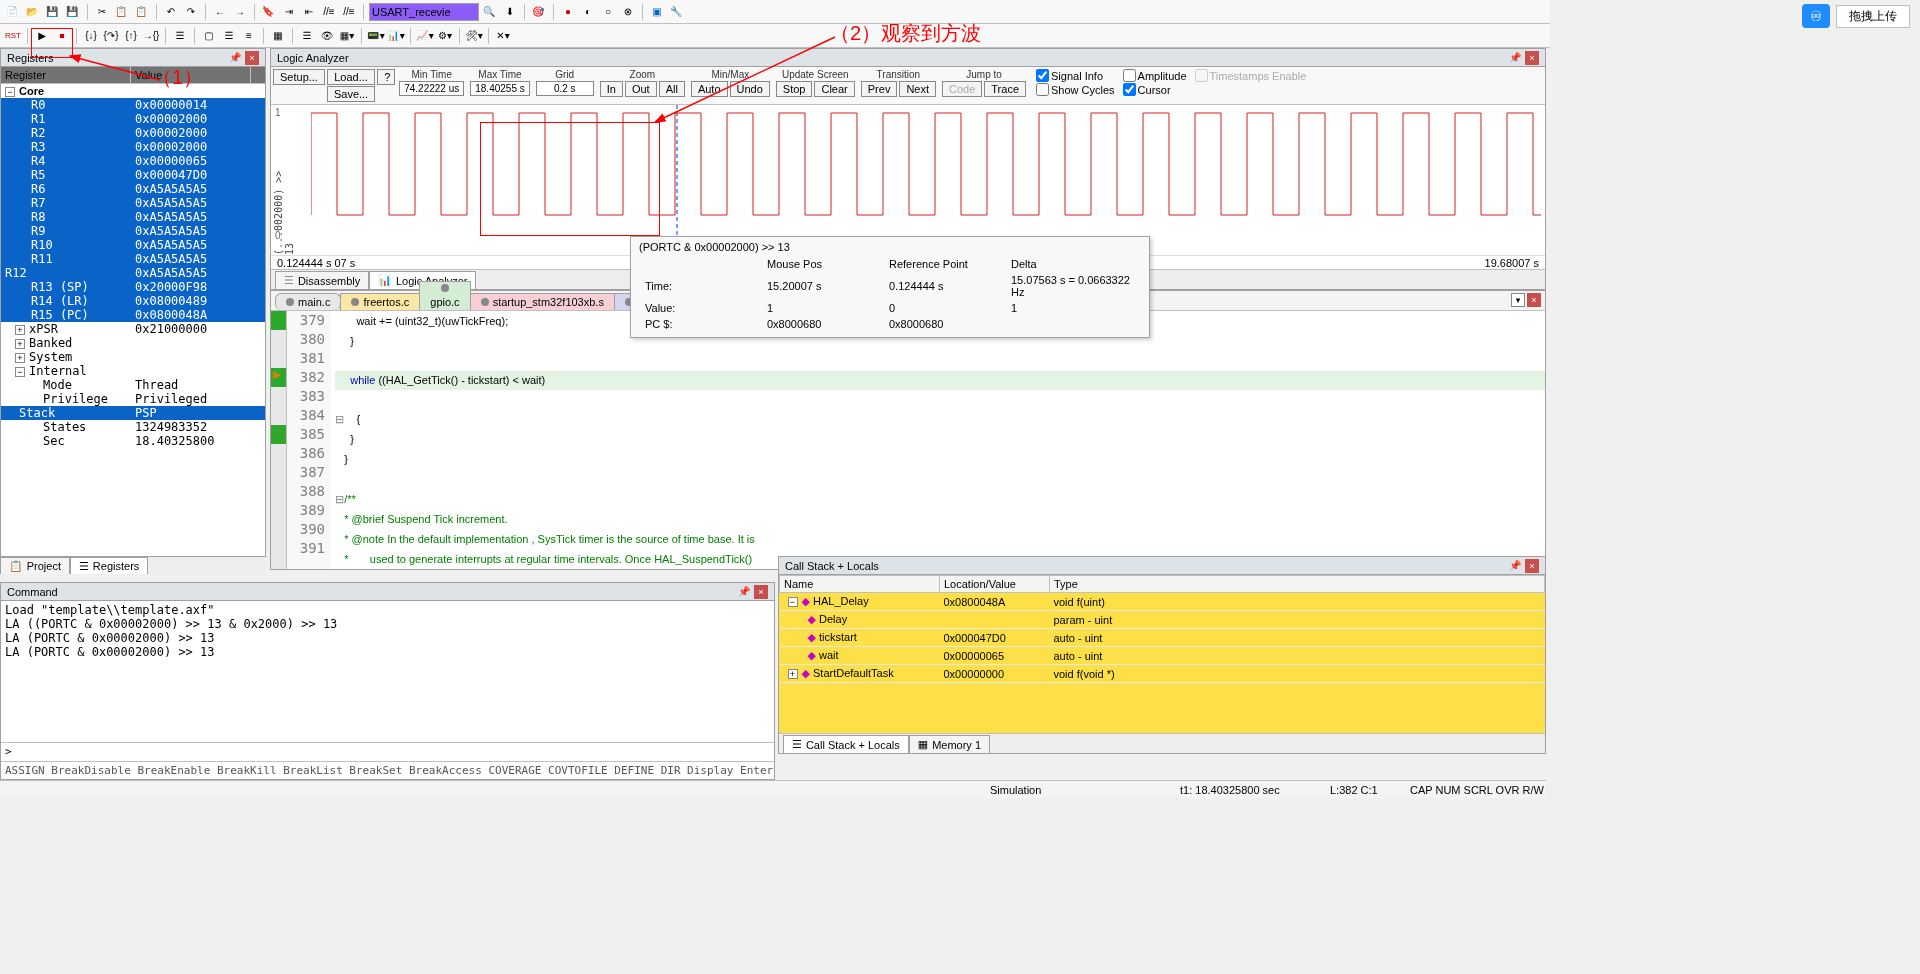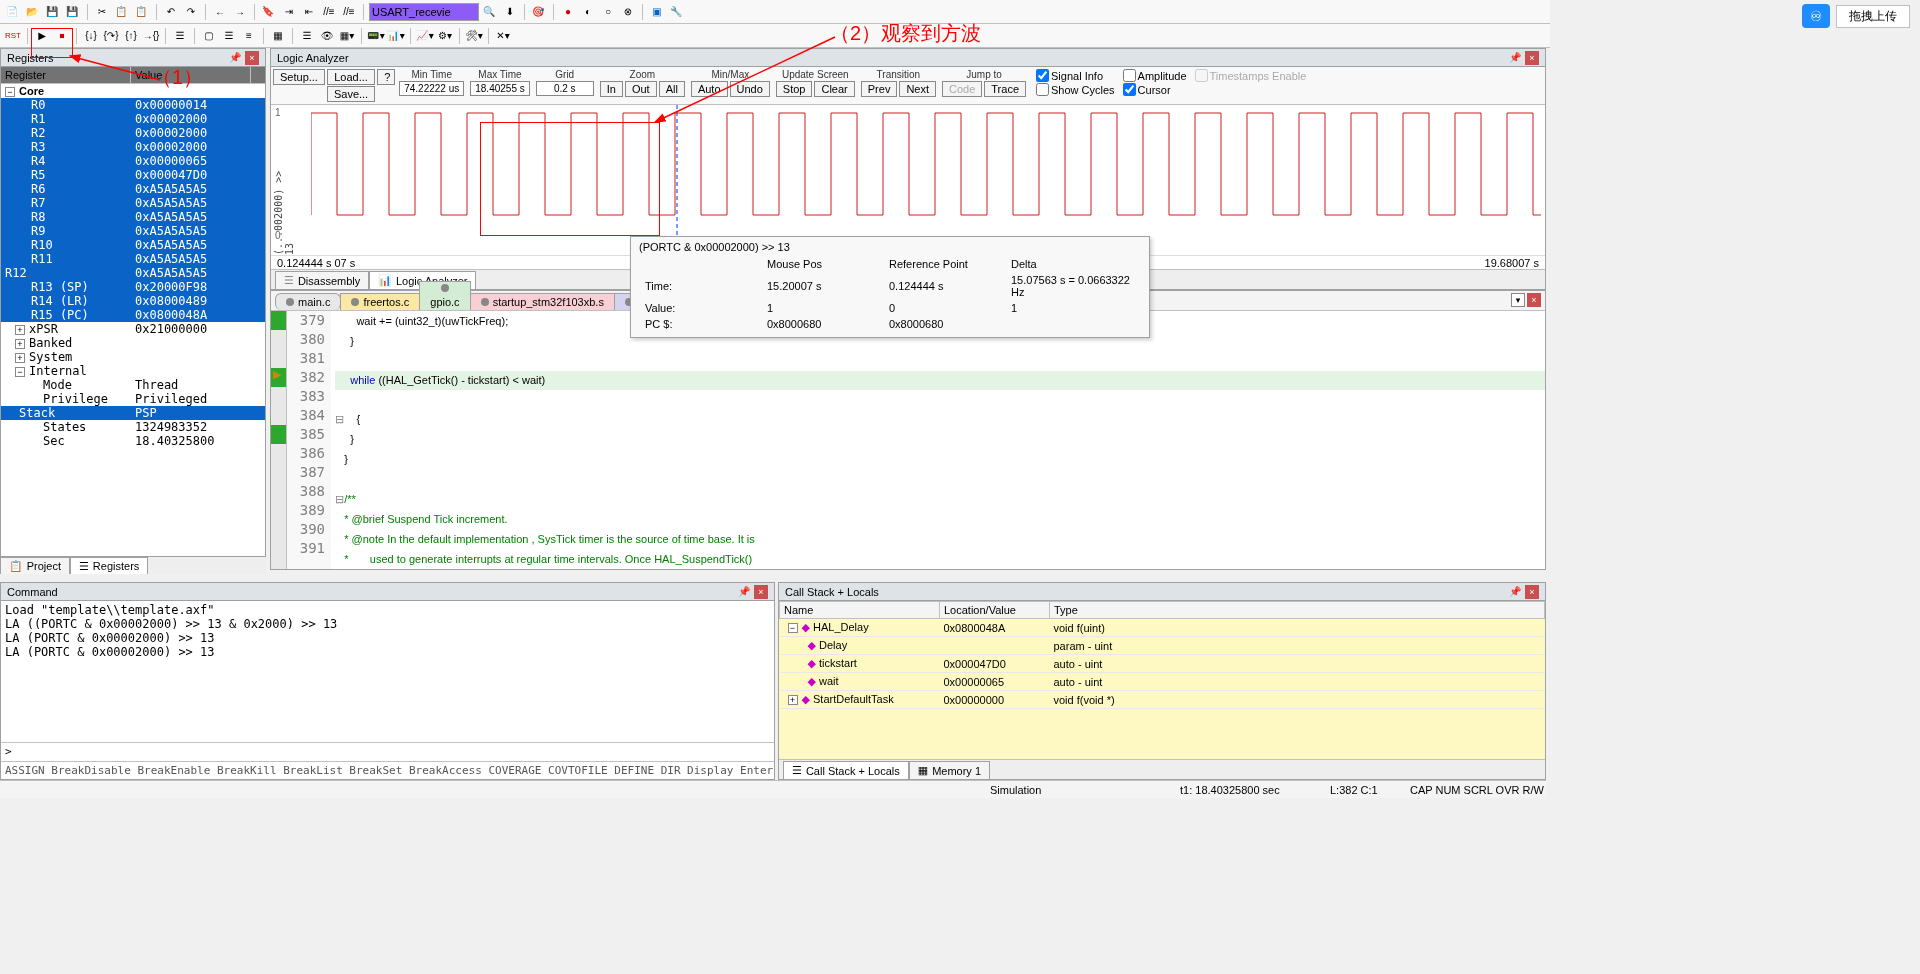--- a/index.html
+++ b/index.html
@@ -15,21 +15,21 @@
   .pinbtn { width: 14px; height: 14px; background: transparent; border: none; font-size: 10px; cursor: pointer; }
 
   
   #main-toolbar { position: absolute; left: 0; top: 0; width: 1550px; height: 24px; }
   #second-toolbar { position: absolute; left: 0; top: 24px; width: 1550px; height: 24px; }
   #registers-panel { position: absolute; left: 0; top: 48px; width: 266px; height: 524px; background: #fff; border: 1px solid #a0a0a0; }
   #logic-analyzer-panel { position: absolute; left: 270px; top: 48px; width: 1276px; height: 242px; background: #fff; border: 1px solid #a0a0a0; display: flex; flex-direction: column; }
   #code-panel { position: absolute; left: 270px; top: 290px; width: 1276px; height: 280px; background: #fff; border: 1px solid #a0a0a0; display: flex; flex-direction: column; }
   #project-tabs { position: absolute; left: 0; top: 556px; width: 266px; height: 18px; display: flex; background: #eee; border-top: 1px solid #a0a0a0; }
   #command-panel { position: absolute; left: 0; top: 582px; width: 775px; height: 198px; background: #fff; border: 1px solid #a0a0a0; display: flex; flex-direction: column; }
-  #callstack-panel { position: absolute; left: 778px; top: 582px; width: 768px; height: 198px; background: #fef9c3; border: 1px solid #a0a0a0; display: flex; flex-direction: column; }
+  #callstack-panel { position: absolute; left: 778px; top: 556px; width: 768px; height: 198px; background: #fde047; border: 1px solid #a0a0a0; display: flex; flex-direction: column; }
   #statusbar { position: absolute; left: 0; top: 780px; width: 1546px; height: 18px; background: #f4f4f4; border-top: 1px solid #c0c0c0; display: flex; align-items: center; font-size: 11px; }
 
   
   .reg-header { display: flex; background: #737373; border-bottom: 1px solid #c0c0c0; }
   .reg-header div { padding: 2px 4px; border-right: 1px solid #c0c0c0; }
   .reg-body { height: 480px; overflow: auto; }
   .reg-row { display: flex; padding: 0; cursor: default; white-space: nowrap; }
   .reg-row.sel { background: #0a64c8; color: #fff; }
   .reg-row.hl { background: #0a64c8; color: #fff; }
   .reg-row .c1 { width: 130px; padding: 0 4px; font-family: "Consolas", monospace; font-size: 12px; }

